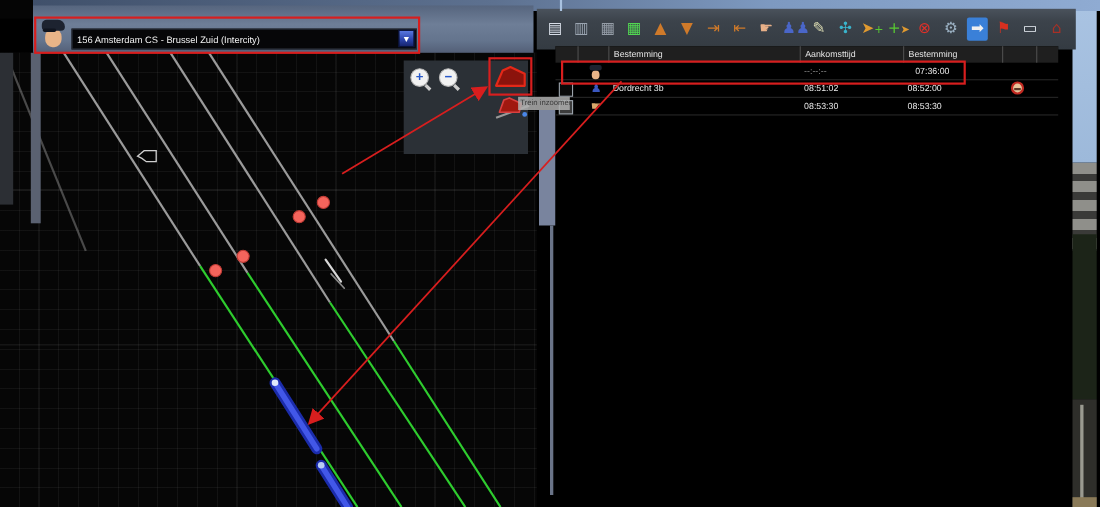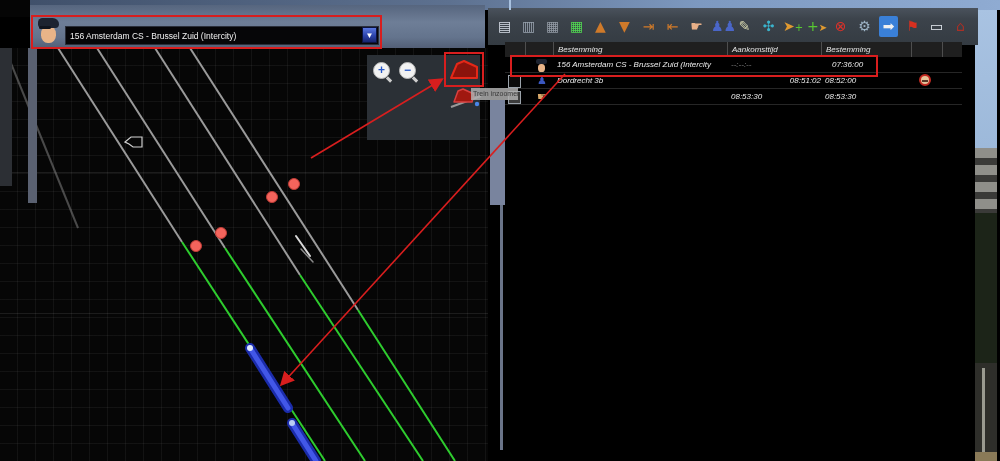--- a/index.html
+++ b/index.html
@@ -49,21 +49,21 @@
 
   
   .toolbar{left:488px;top:8px;width:490px;height:37px;z-index:5;
     background:linear-gradient(180deg,#4a525c 0%,#3c434b 30%,#343b42 100%);
     display:flex;align-items:center;gap:5px;padding-left:7px;box-sizing:border-box;}
   .tb-icon{width:19px;height:21px;font-family:"DejaVu Sans",sans-serif;font-size:14px;line-height:21px;
     text-align:center;flex:0 0 auto;border-radius:2px;}
 
   
   .table{left:505px;top:42px;width:457px;height:419px;background:#000;z-index:5;
-    font-size:8px;color:#ececec;font-style:italic;}
+    font-size:8px;color:#ececec;}
   .thead{position:absolute;left:0;top:0;width:457px;height:15px;background:#1f1f1f;}
   .hcell{position:absolute;top:0;height:15px;line-height:15px;border-left:1px solid #4e4e4e;box-sizing:border-box;padding-left:4px;color:#e4e4e4;}
   .trow{position:absolute;left:0;width:457px;height:16px;border-bottom:1px solid #262626;box-sizing:border-box;}
   .cell{position:absolute;top:0;height:16px;line-height:16px;white-space:nowrap;overflow:hidden;}
   .checkbox{position:absolute;left:3px;top:2px;width:11px;height:11px;border:1px solid #9aa2aa;background:#0a0a0a;}
   .checkbox.filled{background:#3c3c3c;}
   .mini-avatar{position:absolute;left:31px;top:2px;width:11px;height:13px;}
   .mini-avatar .face{position:absolute;left:2px;top:5px;width:7px;height:8px;border-radius:45%;background:#e8b488;}
   .mini-avatar .cap{position:absolute;left:0;top:0;width:11px;height:5px;border-radius:2px;background:#1d2330;}
   .glyph-icon{position:absolute;left:30px;top:0;width:14px;height:16px;font-family:"DejaVu Sans",sans-serif;
@@ -184,30 +184,29 @@
       <div class="hcell" style="left:316px;width:90px;">Bestemming</div>
       <div class="hcell" style="left:406px;width:31px;"></div>
       <div class="hcell" style="left:437px;width:20px;"></div>
     </div>
 
     <div class="trow" style="top:15px;">
       <div class="mini-avatar">
           <div class="face"></div>
           <div class="cap"></div>
         </div>
-      <div class="cell" style="left:52px;width:170px;">156 Amsterdam CS - Brussel Zuid (Intercity</div>
       <div class="cell dim" style="left:226px;width:90px;">--:--:--</div>
       <div class="cell" style="left:327px;width:86px;">07:36:00</div>
     </div>
 
     <div class="trow" style="top:31px;">
       <div class="checkbox"></div>
       <div class="glyph-icon" style="color:#3a57c0;">♟</div>
       <div class="cell" style="left:52px;width:170px;">Dordrecht 3b</div>
-      <div class="cell" style="left:226px;width:90px;text-align:right;">08:51:02</div>
+      <div class="cell" style="left:226px;width:90px;">08:51:02</div>
       <div class="cell" style="left:320px;width:86px;">08:52:00</div>
       <div class="whistle"></div>
     </div>
 
     <div class="trow" style="top:47px;">
       <div class="checkbox filled"></div>
       <div class="glyph-icon" style="color:#d8a86a;">☛</div>
       <div class="cell" style="left:226px;width:90px;">08:53:30</div>
       <div class="cell" style="left:320px;width:86px;">08:53:30</div>
     </div>

